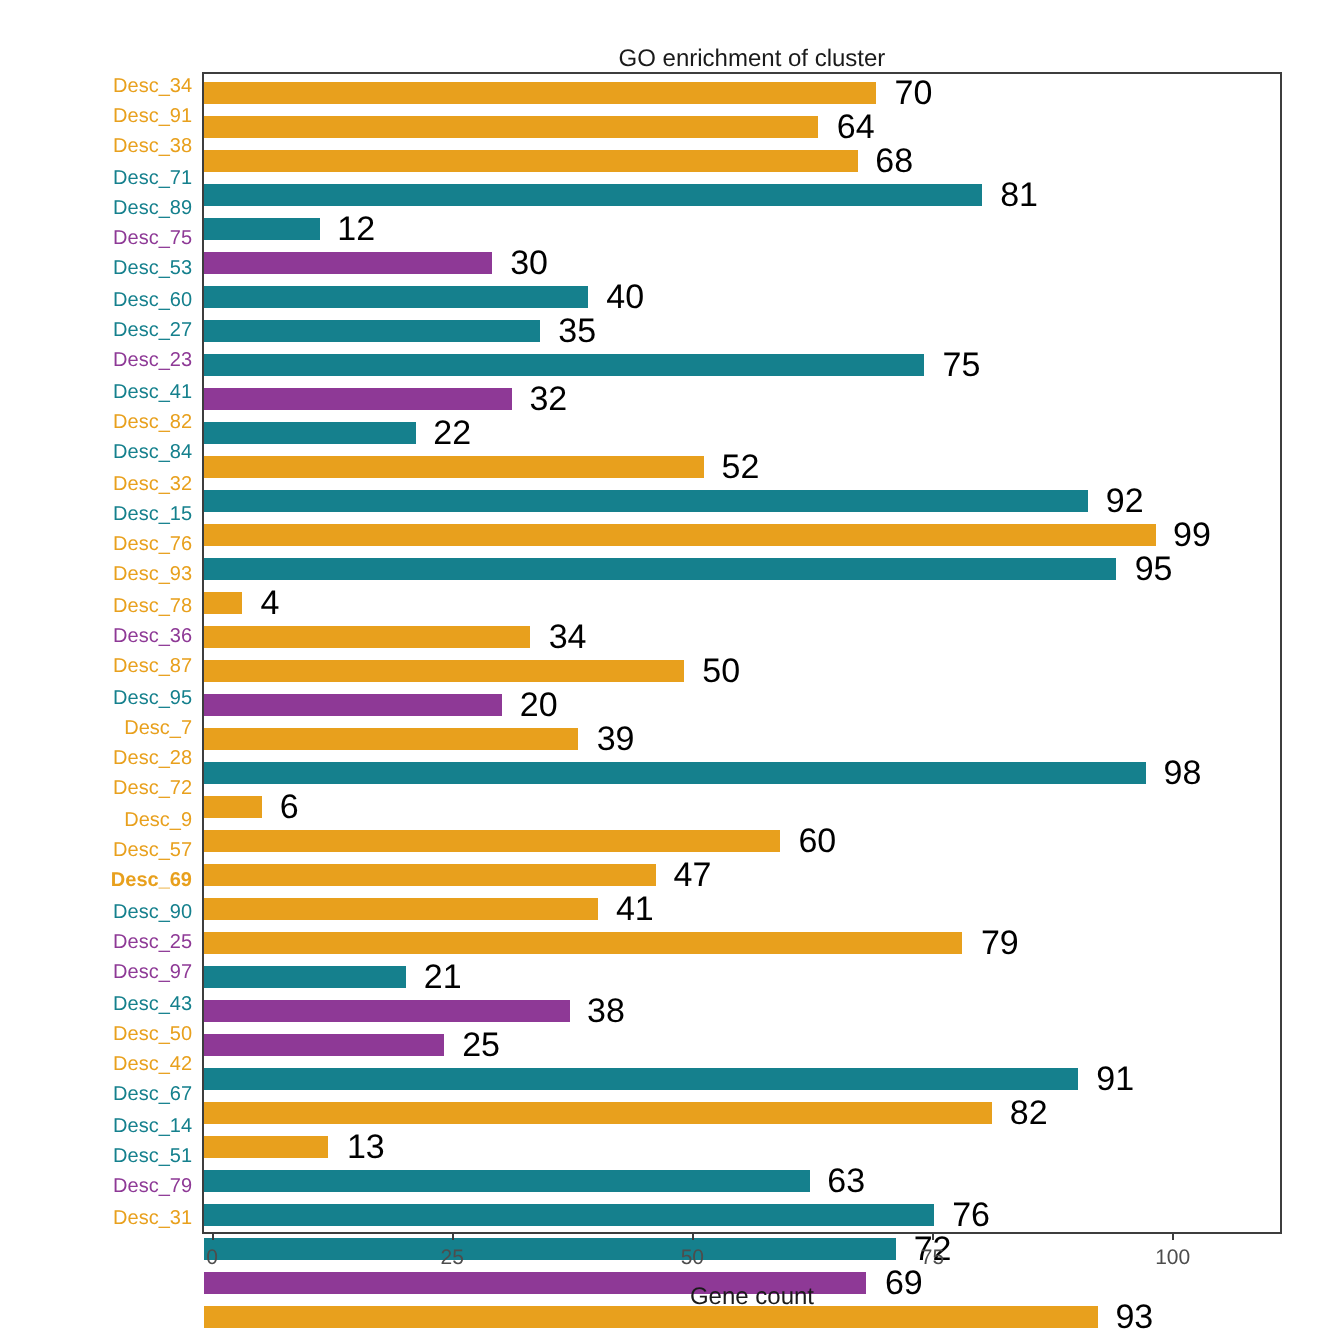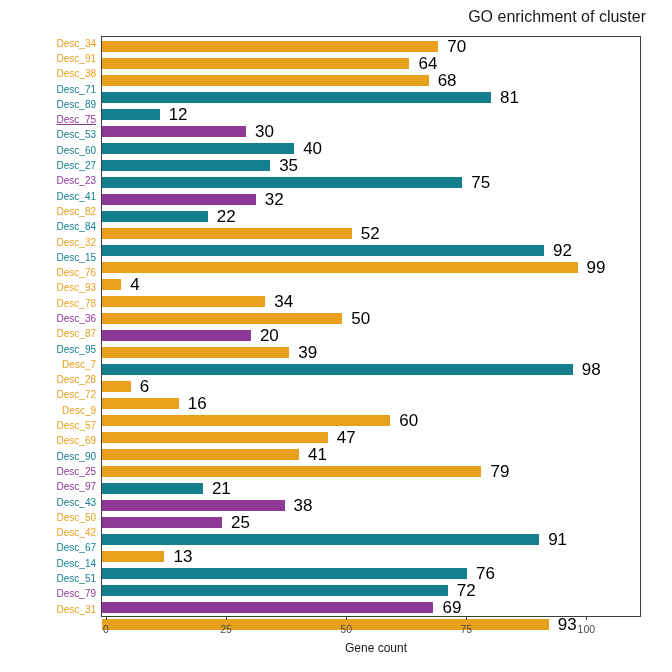--- a/index.html
+++ b/index.html
@@ -1,19 +1,19 @@
 <!DOCTYPE html>
 <html><head>
 <meta charset="utf-8">
 <style>
   html,body{margin:0;padding:0;background:#ffffff;}
   body{width:672px;height:672px;font-family:"Liberation Sans", sans-serif;}
   .figure{position:relative;width:672px;height:672px;background:#fff;overflow:hidden;}
-  .title{position:absolute;top:8px;left:106px;width:540px;text-align:right;
-         font-size:16px;color:#1a1a1a;}
+  .title{position:absolute;top:22px;left:106px;width:540px;text-align:center;
+         font-size:12px;color:#1a1a1a;}
   .chart-area{position:absolute;top:36px;left:0;display:flex;}
   .labels{width:101px;height:581px;display:flex;flex-direction:column;
           padding-right:5px;box-sizing:border-box;}
   .label-row{flex:1;display:flex;align-items:center;justify-content:flex-end;
              font-size:10px;line-height:1;}
   .panel{width:540px;height:581px;border:1px solid #3d3d3d;box-sizing:border-box;
          display:flex;flex-direction:column;padding:1px 0;background:#fff;}
   .bar-row{flex:1;display:flex;align-items:center;}
   .bar{height:11.5px;}
   .value{margin-left:9px;font-size:17px;color:#000;line-height:1;white-space:nowrap;}
@@ -29,42 +29,42 @@
 
 <div class="figure">
   <div class="title">GO enrichment of cluster</div>
   <div class="chart-area">
     <div class="labels" id="labels">
         <div class="label-row" style="color: rgb(232, 160, 29);">Desc_34</div>
         <div class="label-row" style="color: rgb(232, 160, 29);">Desc_91</div>
         <div class="label-row" style="color: rgb(232, 160, 29);">Desc_38</div>
         <div class="label-row" style="color: rgb(21, 128, 141);">Desc_71</div>
         <div class="label-row" style="color: rgb(21, 128, 141);">Desc_89</div>
-        <div class="label-row" style="color: rgb(142, 57, 150); text-decoration: underline;">Desc_75</div>
+        <div class="label-row" style="color: rgb(142, 57, 150);">Desc_75</div>
         <div class="label-row" style="color: rgb(21, 128, 141);">Desc_53</div>
         <div class="label-row" style="color: rgb(21, 128, 141);">Desc_60</div>
         <div class="label-row" style="color: rgb(21, 128, 141); margin-left: 10px;">Desc_27</div>
         <div class="label-row" style="color: rgb(142, 57, 150);">Desc_23</div>
         <div class="label-row" style="color: rgb(21, 128, 141);">Desc_41</div>
         <div class="label-row" style="color: rgb(232, 160, 29);">Desc_82</div>
         <div class="label-row" style="color: rgb(21, 128, 141);">Desc_84</div>
         <div class="label-row" style="color: rgb(232, 160, 29);">Desc_32</div>
         <div class="label-row" style="color: rgb(21, 128, 141);">Desc_15</div>
         <div class="label-row" style="color: rgb(232, 160, 29);">Desc_76</div>
         <div class="label-row" style="color: rgb(232, 160, 29);">Desc_93</div>
         <div class="label-row" style="color: rgb(232, 160, 29);">Desc_78</div>
         <div class="label-row" style="color: rgb(142, 57, 150);">Desc_36</div>
         <div class="label-row" style="color: rgb(232, 160, 29);">Desc_87</div>
         <div class="label-row" style="color: rgb(21, 128, 141);">Desc_95</div>
         <div class="label-row" style="color: rgb(232, 160, 29);">Desc_7</div>
         <div class="label-row" style="color: rgb(232, 160, 29);">Desc_28</div>
         <div class="label-row" style="color: rgb(232, 160, 29);">Desc_72</div>
         <div class="label-row" style="color: rgb(232, 160, 29);">Desc_9</div>
         <div class="label-row" style="color: rgb(232, 160, 29);">Desc_57</div>
-        <div class="label-row" style="color: rgb(232, 160, 29);">Desc_69</div>
+        <div class="label-row" style="color: rgb(232, 160, 29); font-weight: bold;">Desc_69</div>
         <div class="label-row" style="color: rgb(21, 128, 141);">Desc_90</div>
         <div class="label-row" style="color: rgb(142, 57, 150);">Desc_25</div>
         <div class="label-row" style="color: rgb(142, 57, 150);">Desc_97</div>
         <div class="label-row" style="color: rgb(21, 128, 141);">Desc_43</div>
         <div class="label-row" style="color: rgb(232, 160, 29);">Desc_50</div>
         <div class="label-row" style="color: rgb(232, 160, 29);">Desc_42</div>
         <div class="label-row" style="color: rgb(21, 128, 141);">Desc_67</div>
         <div class="label-row" style="color: rgb(21, 128, 141);">Desc_14</div>
         <div class="label-row" style="color: rgb(21, 128, 141);">Desc_51</div>
         <div class="label-row" style="color: rgb(142, 57, 150); padding-left: 28px;">Desc_79</div>
@@ -121,20 +121,24 @@
         </div>
         <div class="bar-row">
           <div class="bar" style="width: 82.1429%; background: rgb(21, 128, 141);"></div>
           <div class="value">92</div>
         </div>
         <div class="bar-row">
           <div class="bar" style="width: 88.3929%; background: rgb(232, 160, 29);"></div>
           <div class="value">99</div>
         </div>
         <div class="bar-row">
+          <div class="bar" style="width: 84.8214%; background: rgb(21, 128, 141);"></div>
+          <div class="value">95</div>
+        </div>
+        <div class="bar-row">
           <div class="bar" style="width: 3.57143%; background: rgb(232, 160, 29);"></div>
           <div class="value">4</div>
         </div>
         <div class="bar-row">
           <div class="bar" style="width: 30.3571%; background: rgb(232, 160, 29);"></div>
           <div class="value">34</div>
         </div>
         <div class="bar-row">
           <div class="bar" style="width: 44.6429%; background: rgb(232, 160, 29);"></div>
           <div class="value">50</div>
@@ -149,24 +153,20 @@
         </div>
         <div class="bar-row">
           <div class="bar" style="width: 87.5%; background: rgb(21, 128, 141);"></div>
           <div class="value">98</div>
         </div>
         <div class="bar-row">
           <div class="bar" style="width: 5.35714%; background: rgb(232, 160, 29);"></div>
           <div class="value">6</div>
         </div>
         <div class="bar-row">
-          <div class="bar" style="width: 14.2857%; background: rgb(232, 160, 29);"></div>
-          <div class="value">16</div>
-        </div>
-        <div class="bar-row">
           <div class="bar" style="width: 53.5714%; background: rgb(232, 160, 29);"></div>
           <div class="value">60</div>
         </div>
         <div class="bar-row">
           <div class="bar" style="width: 41.9643%; background: rgb(232, 160, 29);"></div>
           <div class="value">47</div>
         </div>
         <div class="bar-row">
           <div class="bar" style="width: 36.6071%; background: rgb(232, 160, 29);"></div>
           <div class="value">41</div>
@@ -185,22 +185,30 @@
         </div>
         <div class="bar-row">
           <div class="bar" style="width: 22.3214%; background: rgb(142, 57, 150);"></div>
           <div class="value">25</div>
         </div>
         <div class="bar-row">
           <div class="bar" style="width: 81.25%; background: rgb(21, 128, 141);"></div>
           <div class="value">91</div>
         </div>
         <div class="bar-row">
+          <div class="bar" style="width: 73.2143%; background: rgb(232, 160, 29);"></div>
+          <div class="value">82</div>
+        </div>
+        <div class="bar-row">
           <div class="bar" style="width: 11.6071%; background: rgb(232, 160, 29);"></div>
           <div class="value">13</div>
+        </div>
+        <div class="bar-row">
+          <div class="bar" style="width: 56.25%; background: rgb(21, 128, 141);"></div>
+          <div class="value">63</div>
         </div>
         <div class="bar-row">
           <div class="bar" style="width: 67.8571%; background: rgb(21, 128, 141);"></div>
           <div class="value">76</div>
         </div>
         <div class="bar-row">
           <div class="bar" style="width: 64.2857%; background: rgb(21, 128, 141);"></div>
           <div class="value">72</div>
         </div>
         <div class="bar-row">

